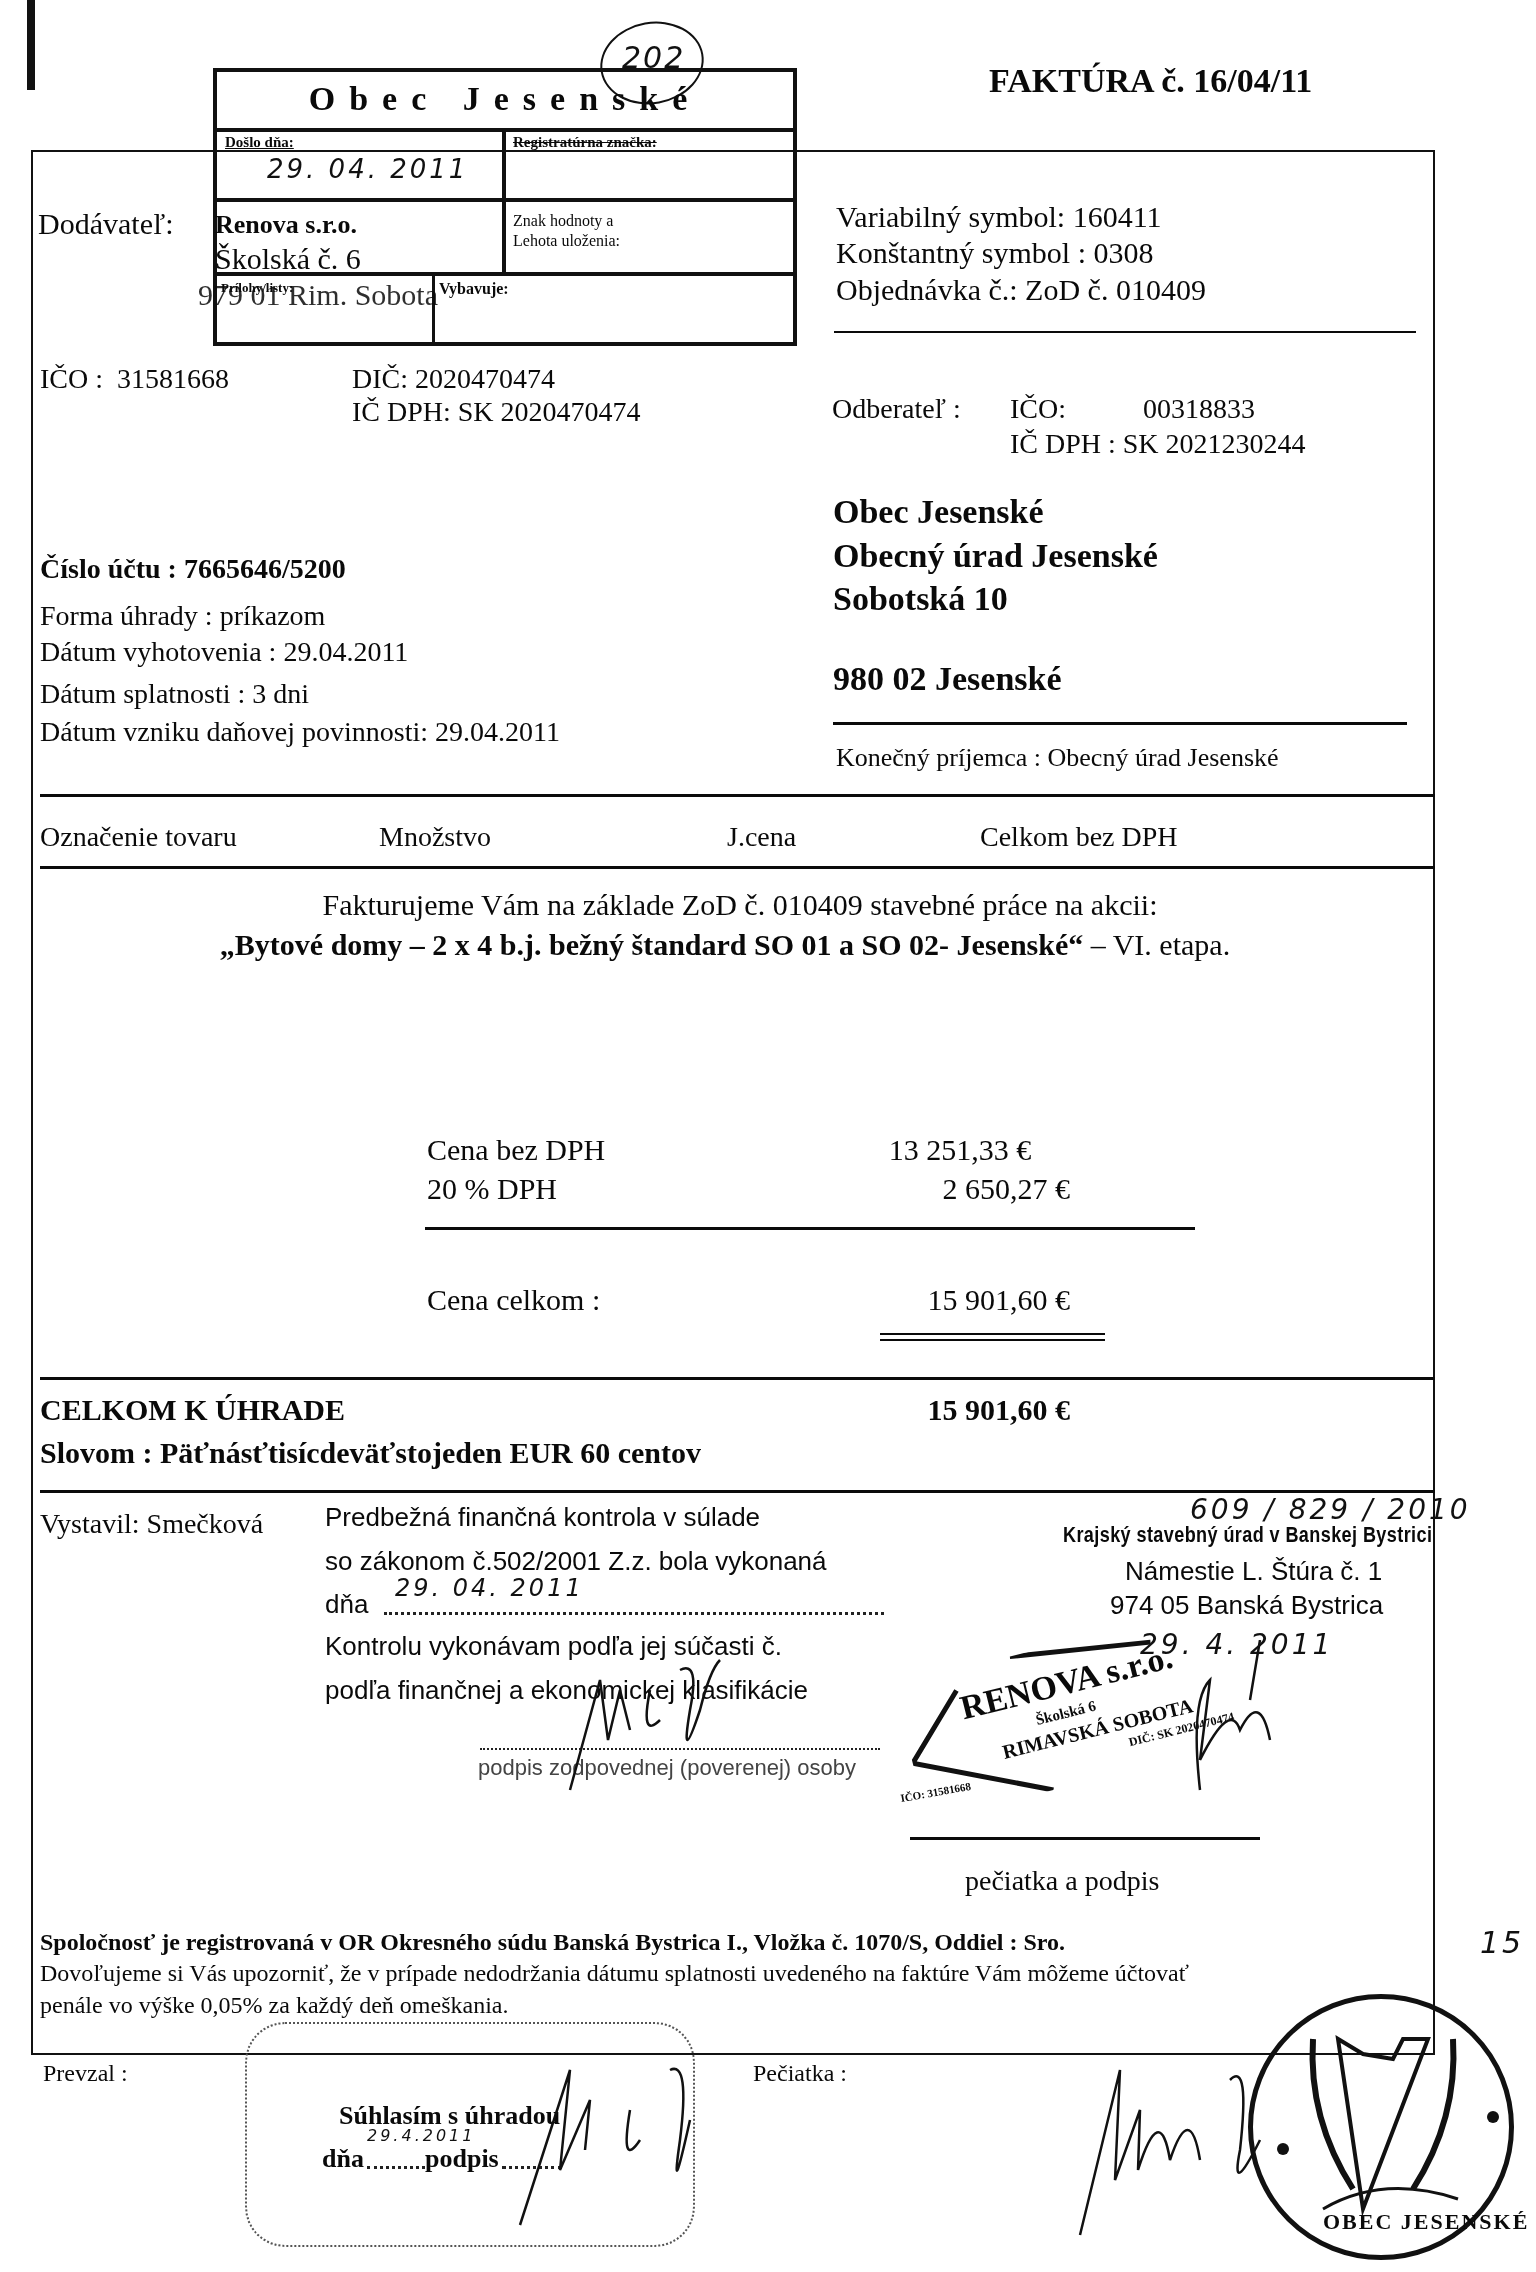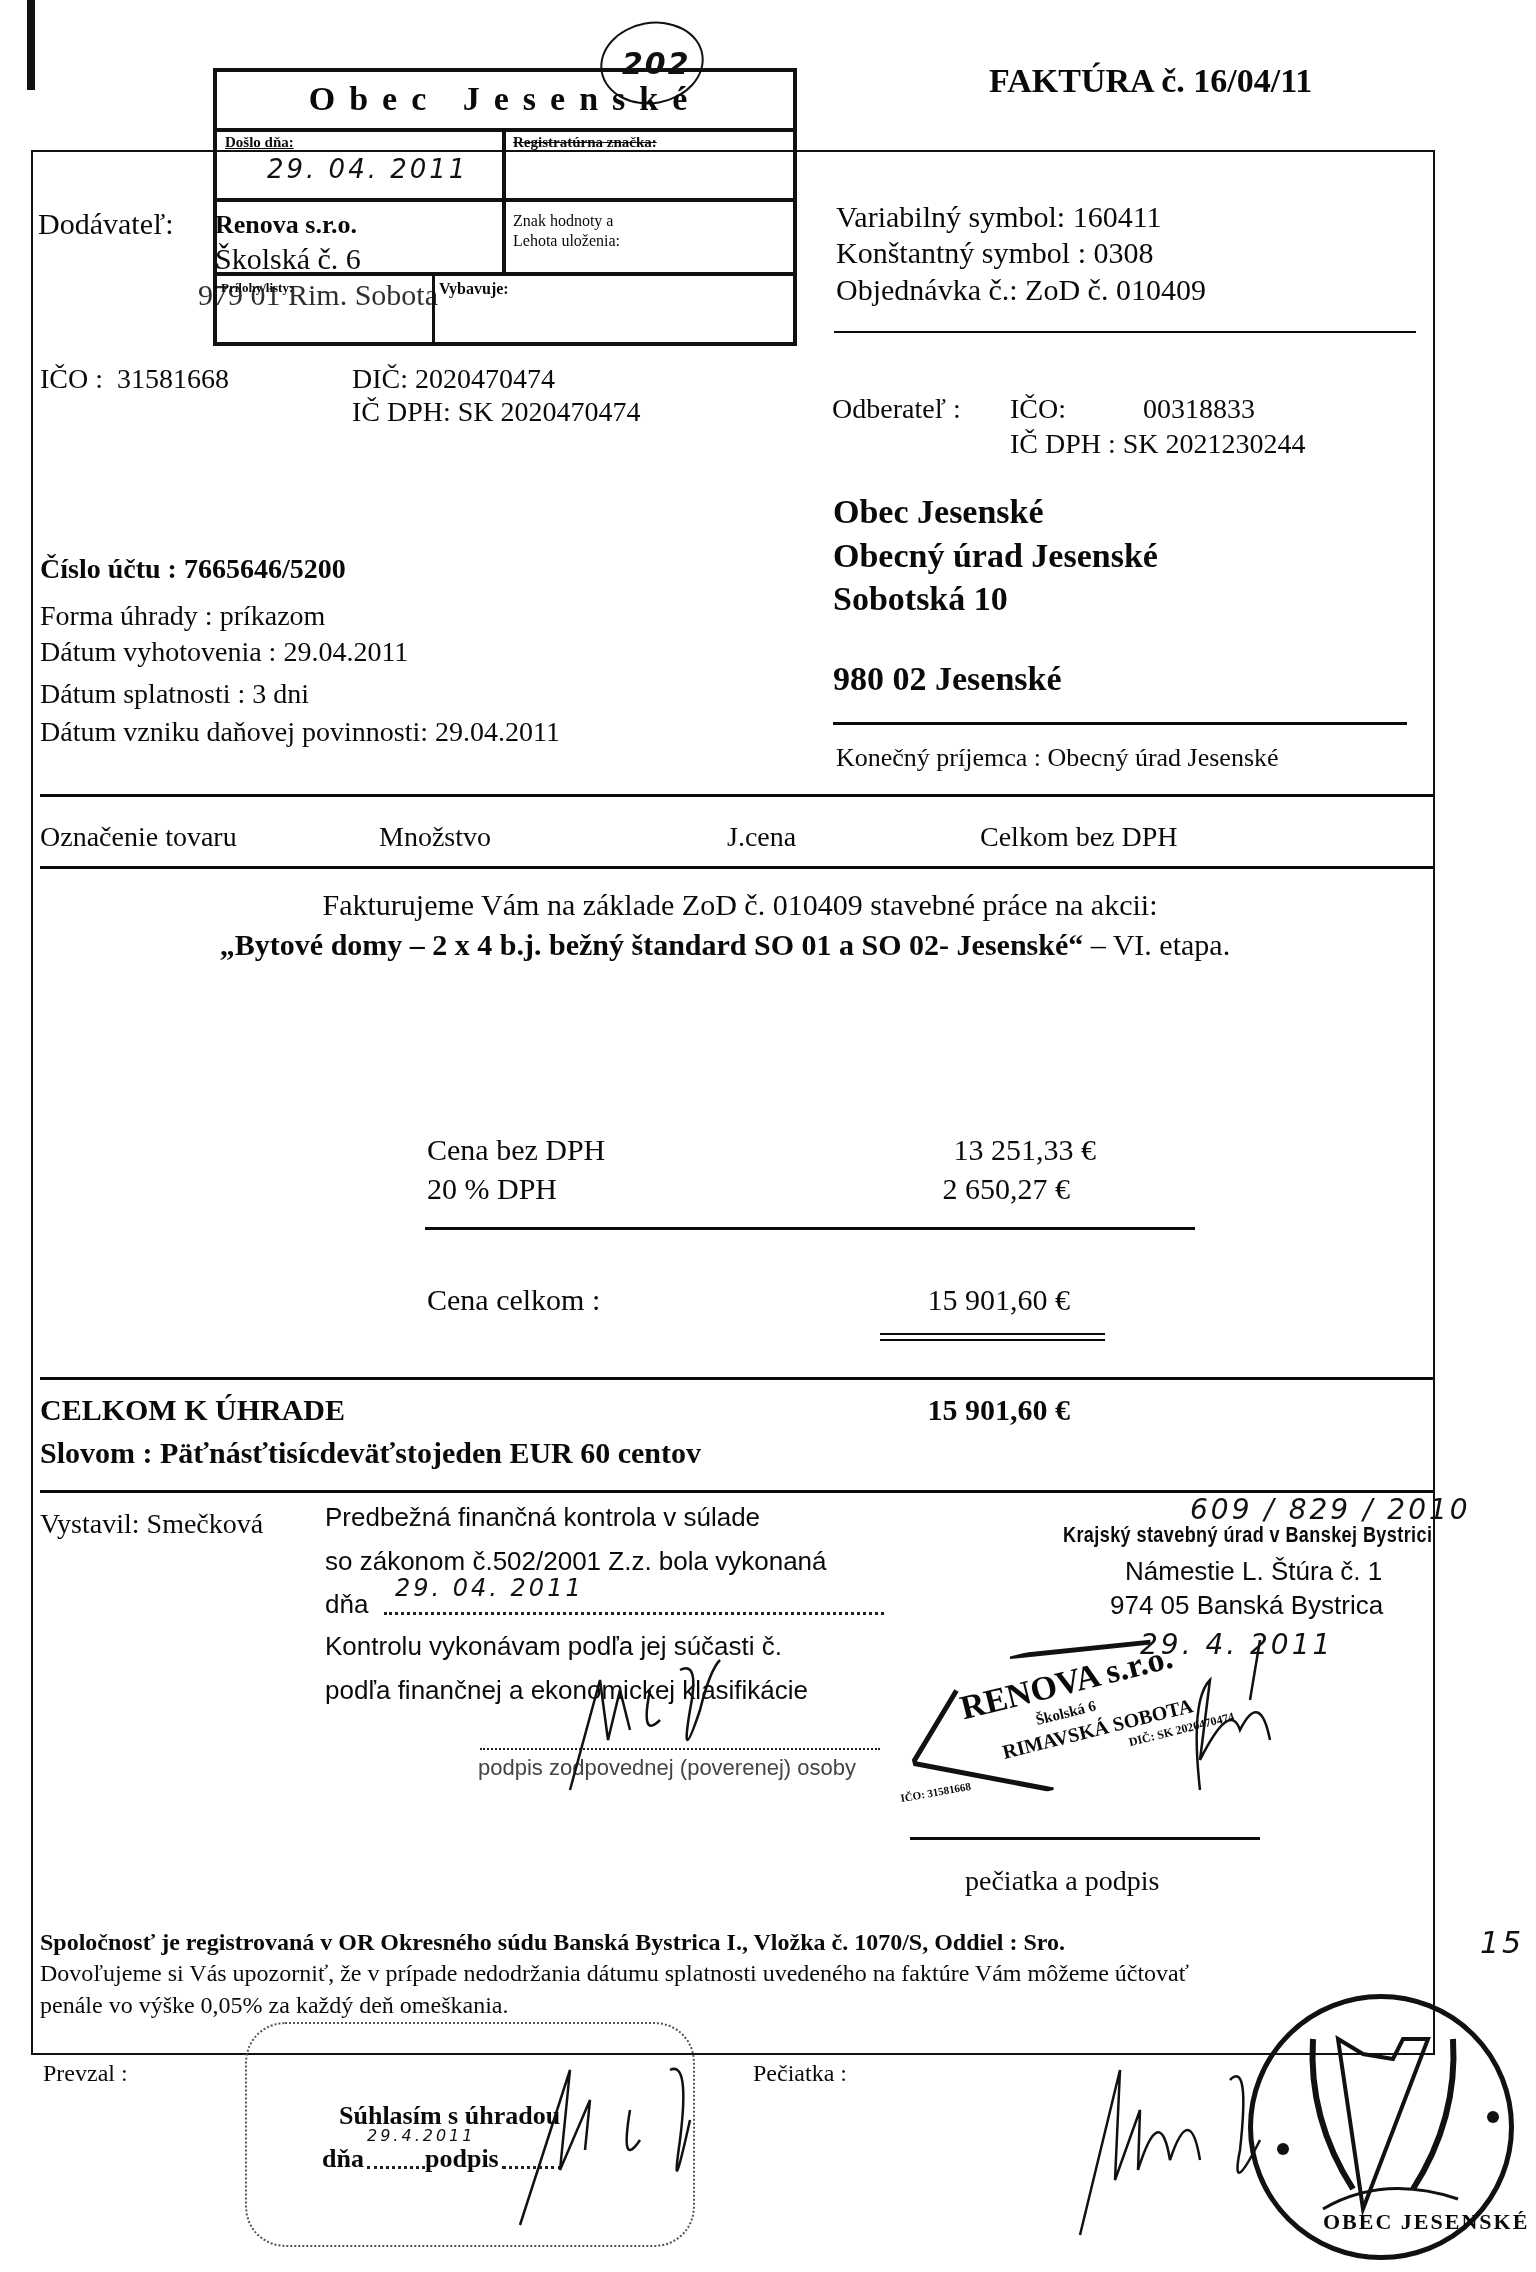--- a/index.html
+++ b/index.html
@@ -51,21 +51,21 @@
 </head>
 <body>
 
 <div id="scan-mark" class="abs"></div>
 
 <div id="main-frame"></div>
 
 <div class="abs serif b t34" style="left:989px; top:62px;">FAKTÚRA č. 16/04/11</div>
 
 <div id="circled-number"></div>
-<div class="abs hand t30" style="left:622px; top:46px; letter-spacing:2px;font-weight:bold;">202</div>
+<div class="abs hand t30" style="left:622px; top:40px; letter-spacing:2px;">202</div>
 
 <div id="reg-stamp">
   <div class="stamp-title">Obec Jesenské</div>
   <div class="cell-line" style="left:0; top:56px; width:100%; height:4px;"></div>
   <div class="cell-line" style="left:285px; top:56px; width:4px; height:148px;"></div>
   <div class="cell-line" style="left:0; top:126px; width:100%; height:4px;"></div>
   <div class="cell-line" style="left:0; top:200px; width:100%; height:4px;"></div>
   <div class="cell-line" style="left:215px; top:200px; width:3px; height:74px;"></div>
   <div class="stamp-label" style="left:8px; top:62px; text-decoration:underline;">Došlo dňa:</div>
   <div class="abs hand t26" style="left:50px; top:82px;">29. 04. 2011</div>
@@ -116,21 +116,21 @@
 <div class="abs serif t28" style="left:727px; top:813px;">J.cena</div>
 <div class="abs serif t28" style="left:980px; top:813px;">Celkom bez DPH</div>
 <div class="hline" style="left:40px; top:866px; width:1395px; height:3px;"></div>
 
 <div class="abs serif t30" style="left:0; width:1480px; top:888px; text-align:center;">Fakturujeme Vám na základe ZoD č. 010409 stavebné práce na akcii:</div>
 <div class="abs serif t30" style="left:0; width:1450px; top:928px; text-align:center;">
   <span class="b">„Bytové domy – 2 x 4 b.j. bežný štandard  SO 01 a SO 02- Jesenské“</span><span> – VI. etapa.</span>
 </div>
 
 <div class="abs serif t30" style="left:427px; top:1133px;">Cena bez DPH</div>
-<div class="abs serif t30" style="left:876px; width:220px; text-align:right; top:1133px;">13 251,33 €</div>
+<div class="abs serif t30" style="left:850px; width:220px; text-align:center; top:1133px;">13 251,33 €</div>
 <div class="abs serif t30" style="left:427px; top:1172px;">20 % DPH</div>
 <div class="abs serif t30" style="left:850px; width:220px; text-align:right; top:1172px;">2 650,27 €</div>
 <div class="hline" style="left:425px; top:1227px; width:770px; height:3px;"></div>
 <div class="abs serif t30" style="left:427px; top:1283px;">Cena celkom :</div>
 <div class="abs serif t30" style="left:850px; width:220px; text-align:right; top:1283px;">15 901,60 €</div>
 <div class="hline" style="left:880px; top:1333px; width:225px; height:2px;"></div>
 <div class="hline" style="left:880px; top:1339px; width:225px; height:2px;"></div>
 
 <div class="hline" style="left:40px; top:1377px; width:1395px; height:3px;"></div>
 <div class="abs serif b t30" style="left:40px; top:1393px;">CELKOM  K  ÚHRADE</div>

